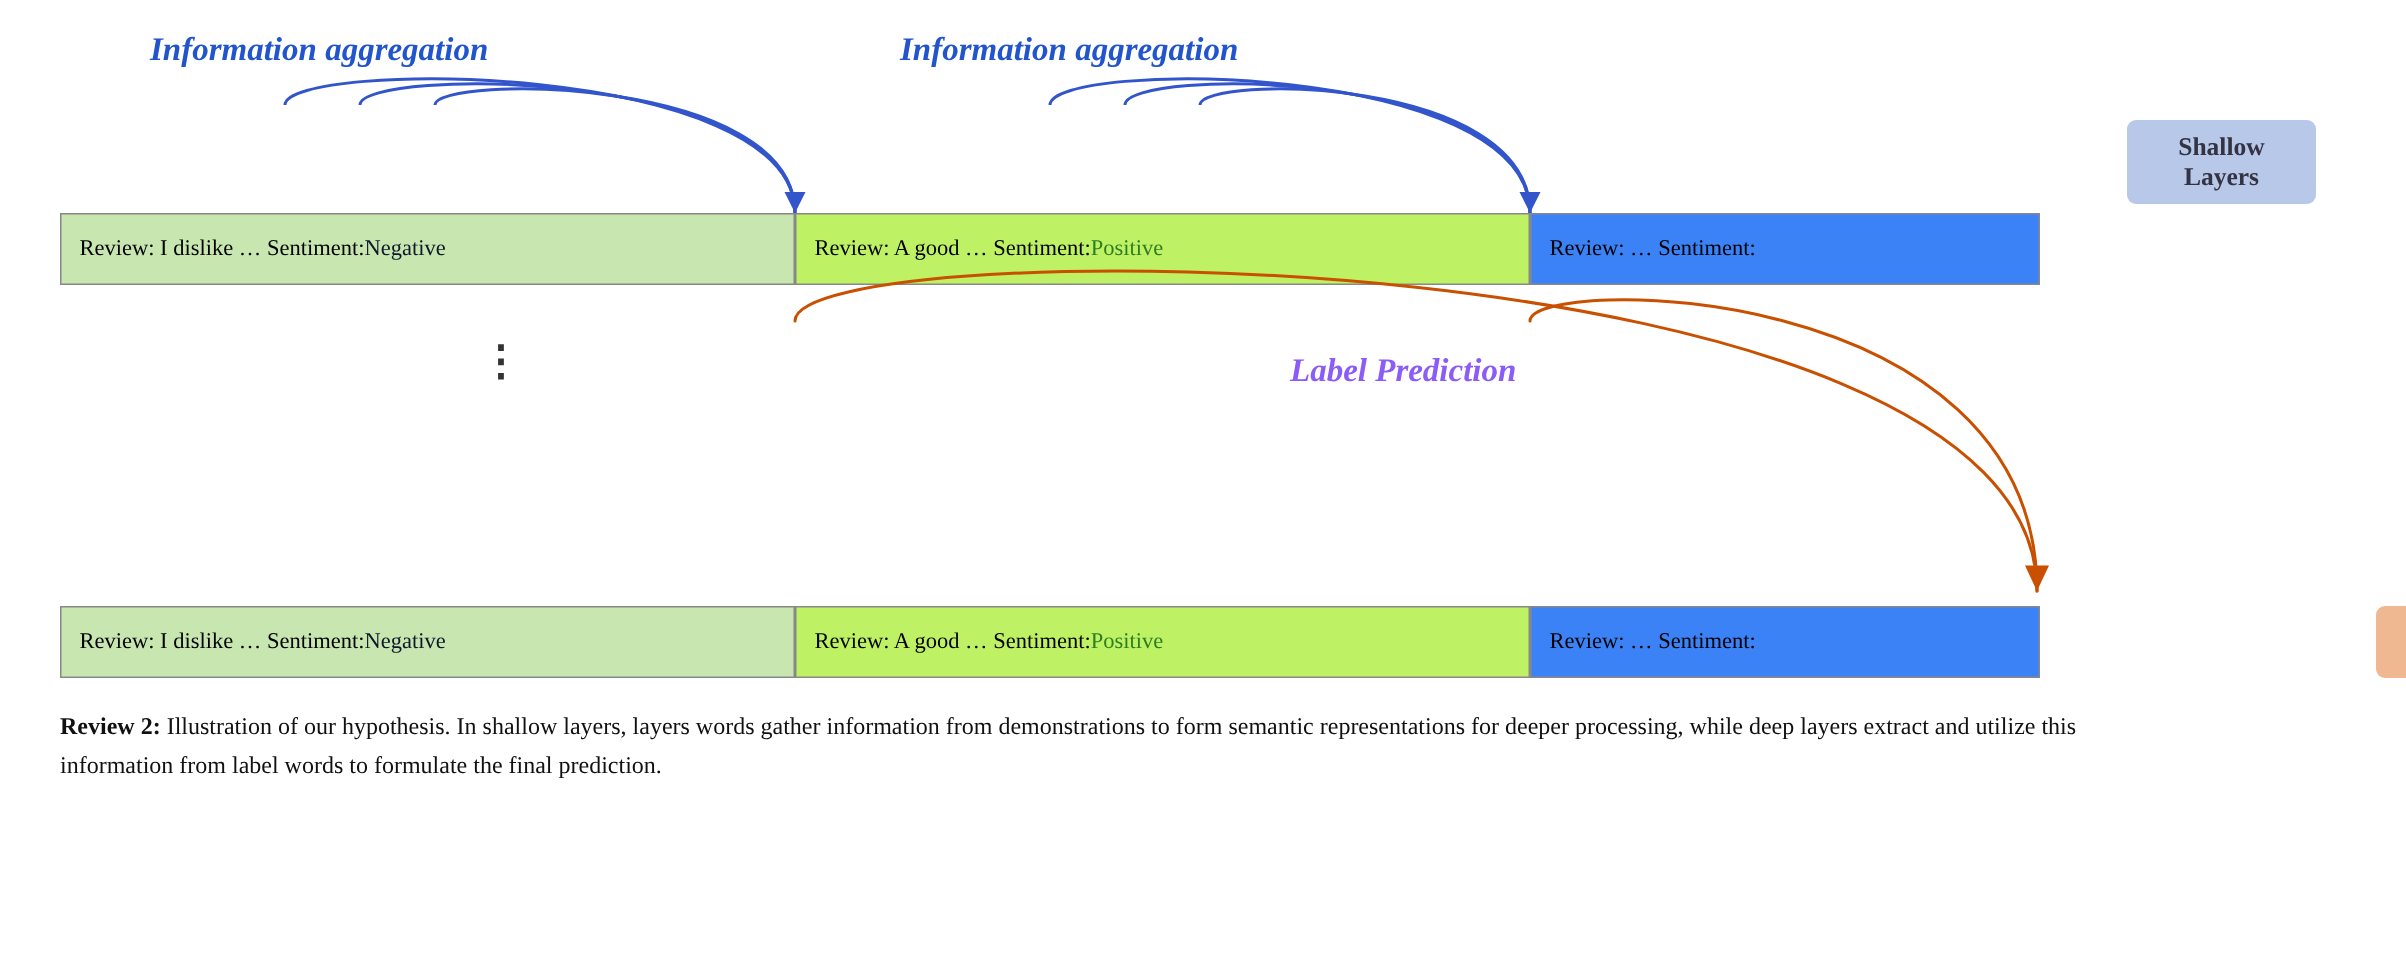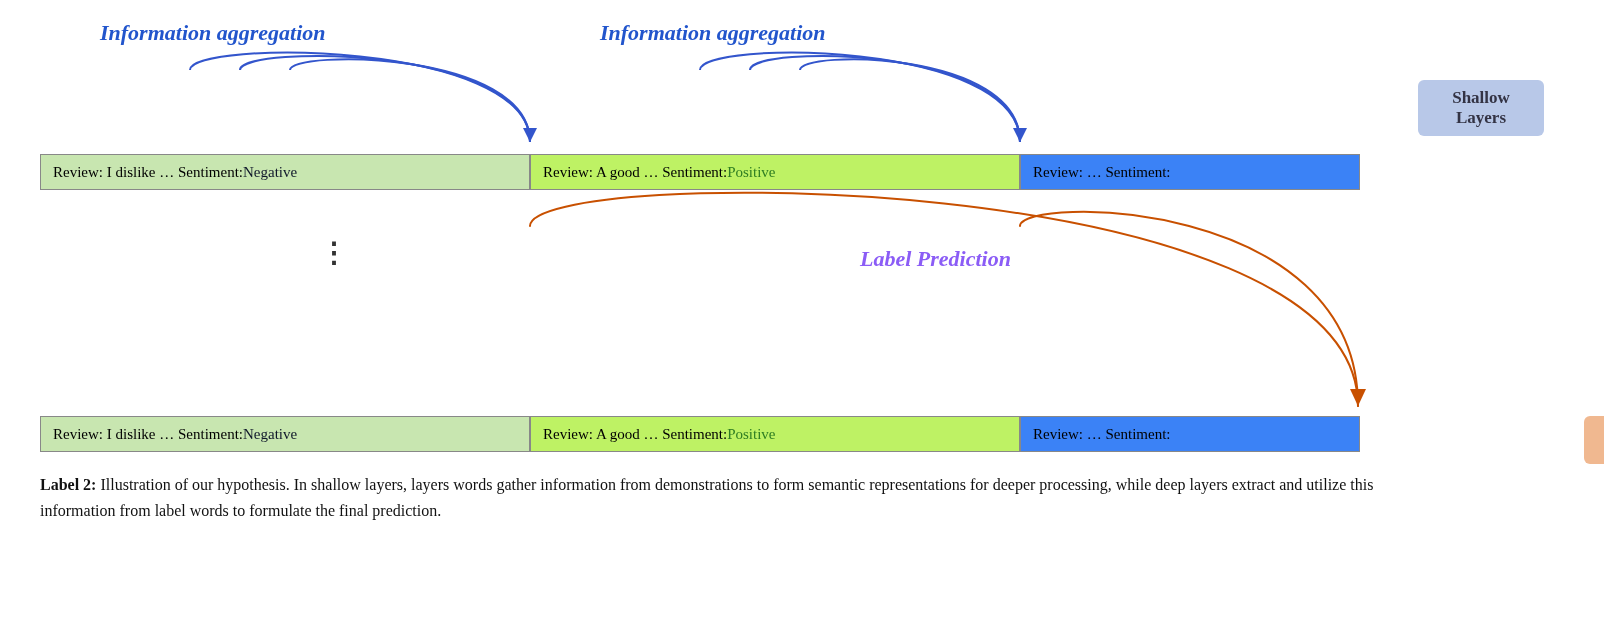--- a/index.html
+++ b/index.html
@@ -13,30 +13,30 @@
     }
 
     .main-container {
       padding: 20px 40px 20px 40px;
       position: relative;
     }
 
     
     .top-section {
       position: relative;
-      margin-bottom: 36px;
+      margin-bottom: 24px;
     }
 
     .token-segment {
       display: flex;
       align-items: center;
       padding: 0 12px;
       font-size: 15px;
       border: 1.5px solid #888;
-      height: 36px;
+      height: 48px;
     }
 
     .token-segment.green {
       background-color: #c8e6b0;
     }
     .token-segment.light-green {
       background-color: #bef264;
     }
     .token-segment.yellow {
       background-color: #3b82f6;
@@ -220,16 +220,16 @@
         Review: … Sentiment:
       </div>
 
       <div class="layers-label-box deep-box" style="position:absolute; right:-130px; top: 0px; height:48px;">
         
       </div>
     </div>
   </div>
 
   <div class="caption">
-    <span class="caption-bold">Label 2:</span><span> Illustration of our hypothesis. In shallow layers, layers words gather information from demonstrations to form semantic representations for deeper processing, while deep layers extract and utilize this information from label words to formulate the final prediction.</span>
+    <span class="caption-bold">Review 2:</span><span> Illustration of our hypothesis. In shallow layers, layers words gather information from demonstrations to form semantic representations for deeper processing, while deep layers extract and utilize this information from label words to formulate the final prediction.</span>
   </div>
 
 </div>
 
 </body></html>

